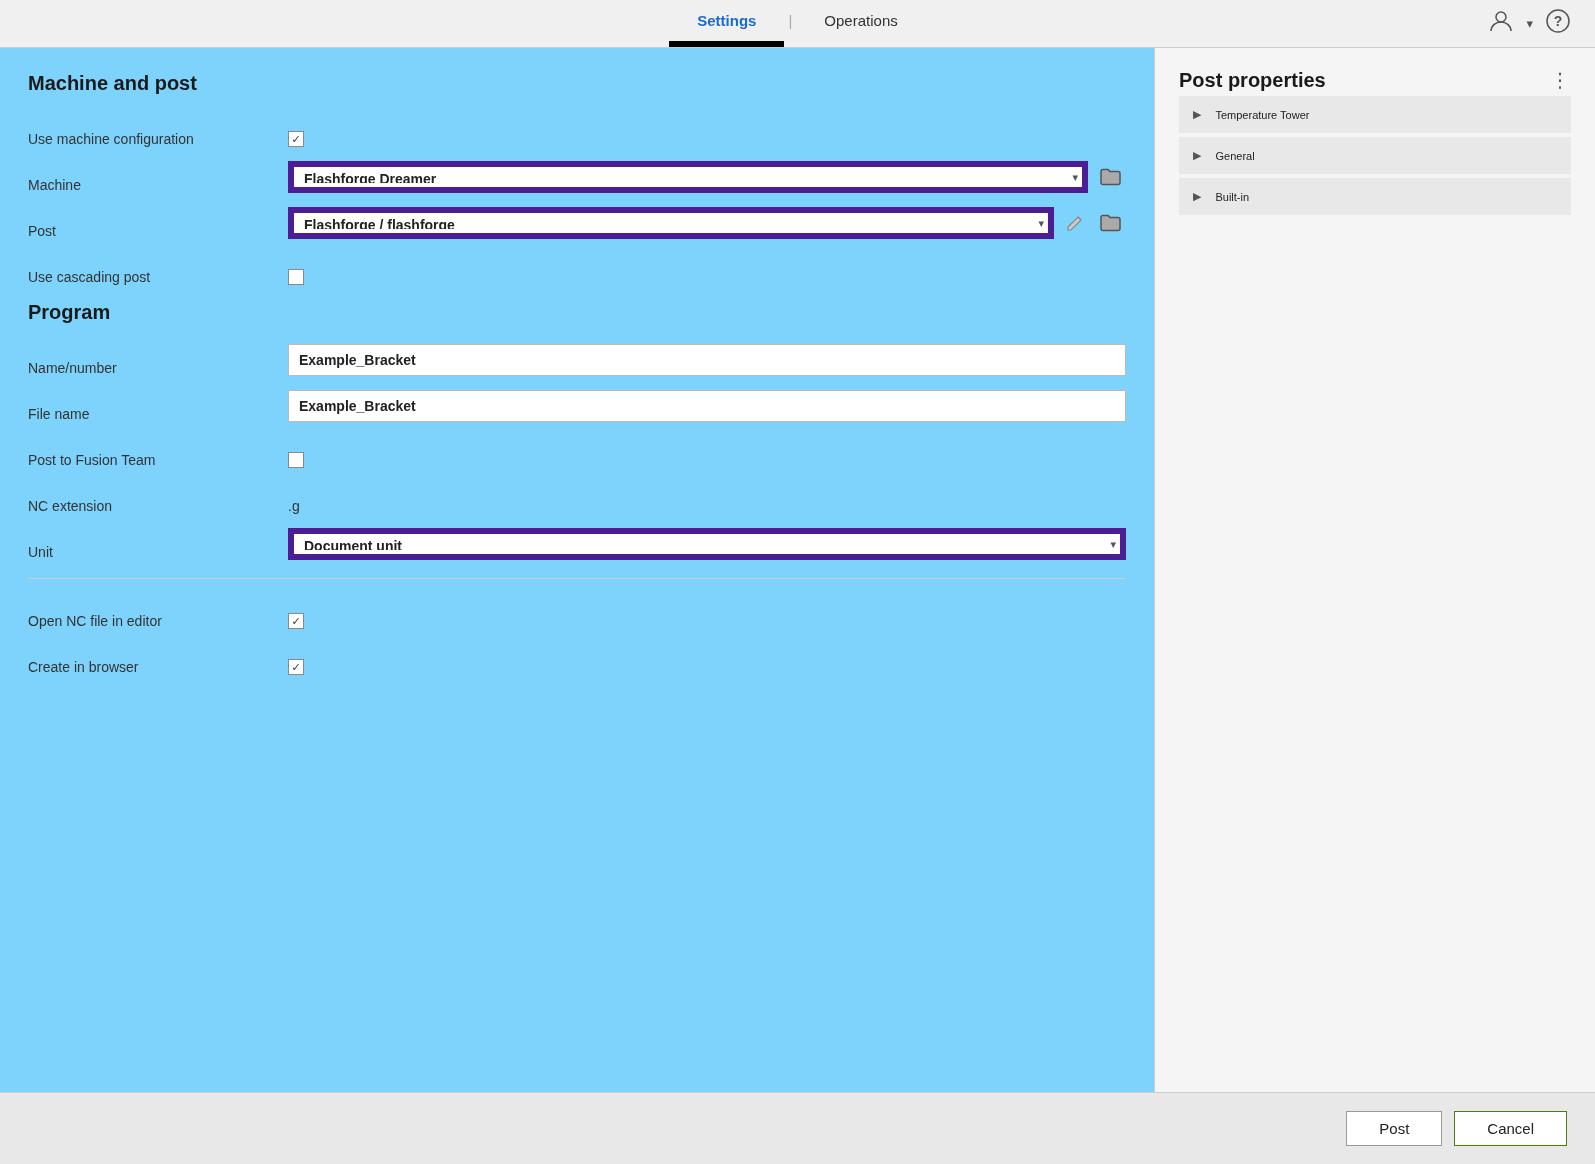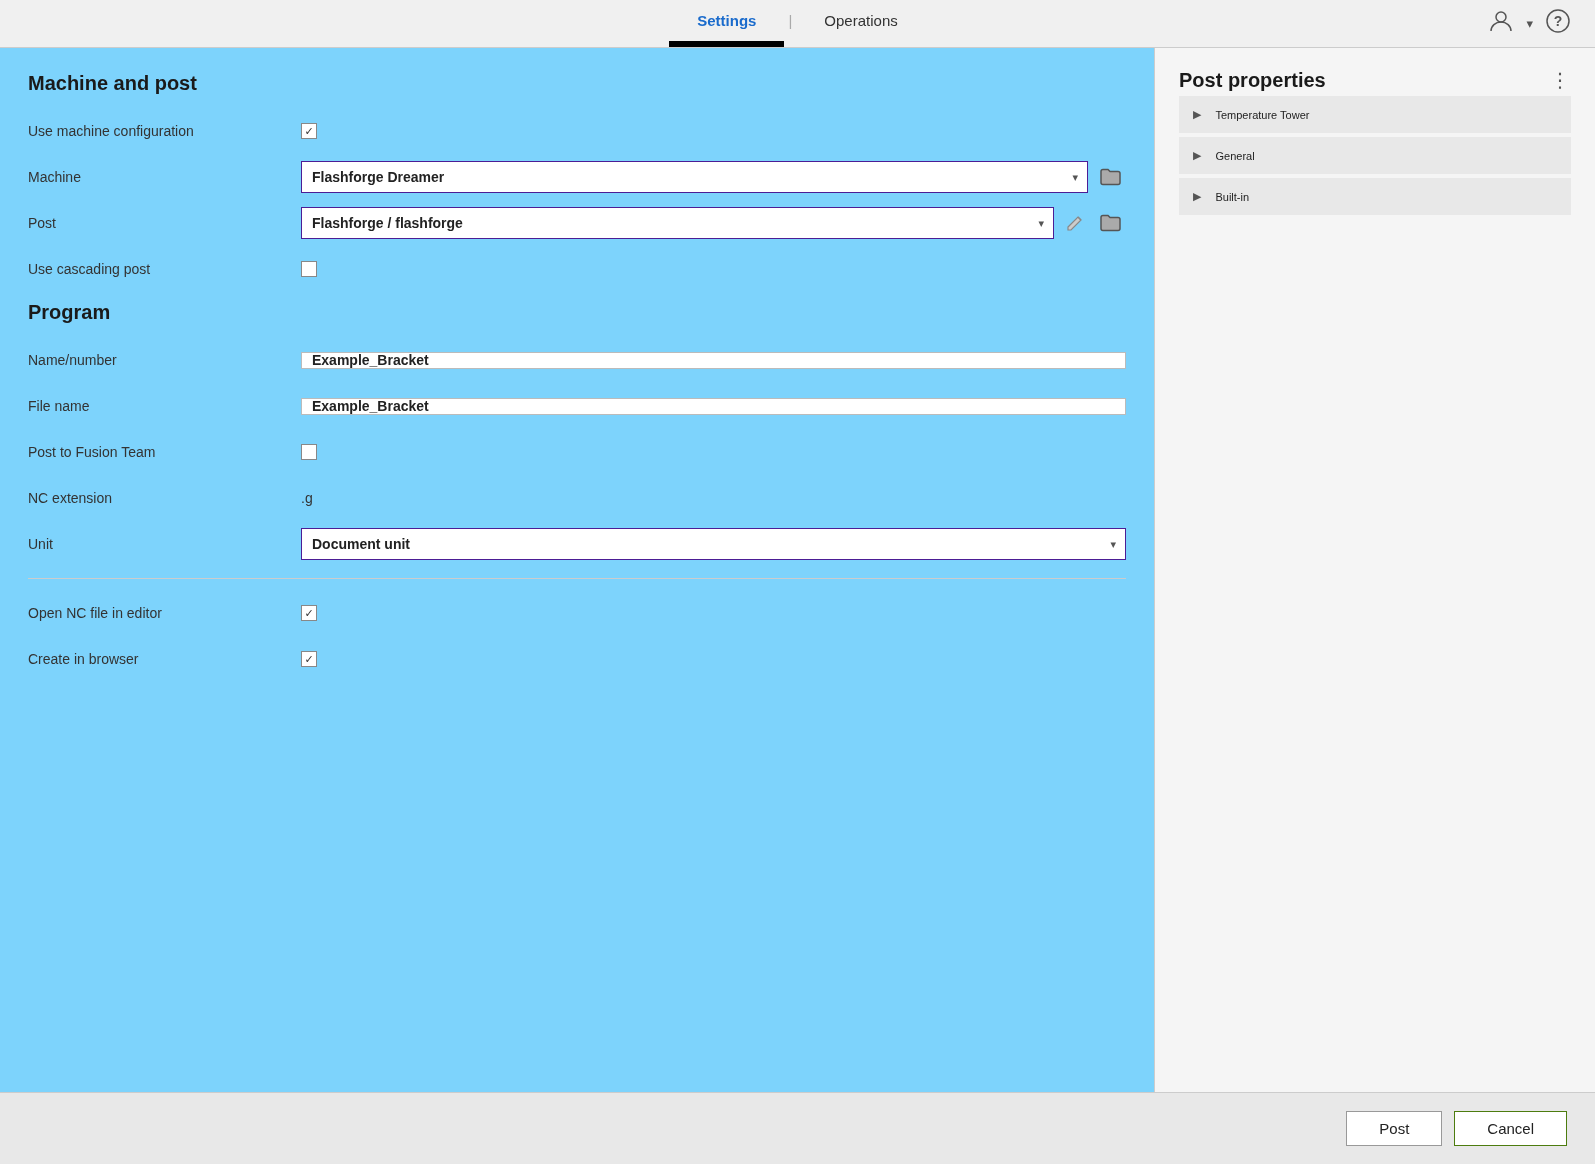--- a/index.html
+++ b/index.html
@@ -92,42 +92,41 @@
     .section-heading {
       font-size: 20px;
       font-weight: 700;
       color: #1a1a1a;
       margin-bottom: 20px;
     }
 
     
     .form-row {
       display: flex;
-      align-items: center;
+      align-items: flex-end;
       margin-bottom: 14px;
       min-height: 32px;
-      gap: 13px;
     }
     .form-label {
       width: 260px;
       flex-shrink: 0;
       color: #333;
       font-size: 14px;
     }
     .form-control {
       flex: 1;
       display: flex;
       align-items: center;
       gap: 8px;
     }
 
     
     .text-input {
       width: 100%;
-      height: 17px;
+      height: 32px;
       border: 1px solid #bbb;
       background: #fff;
       padding: 4px 10px;
       font-size: 14px;
       font-weight: 600;
       color: #222;
       outline: none;
     }
 
     
@@ -267,21 +266,21 @@
 
     .nc-ext-value {
       font-size: 14px;
       color: #333;
       font-weight: 400;
     }
 
     select.native-select {
       appearance: none;
       -webkit-appearance: none;
-      border: 1px solid #4c1d95;
+      border: 6px solid #4c1d95;
       background: #fff;
       height: 32px;
       padding: 4px 32px 4px 10px;
       font-size: 14px;
       font-weight: 600;
       color: #222;
       cursor: pointer;
       outline: none;
       width: 100%;
     }

